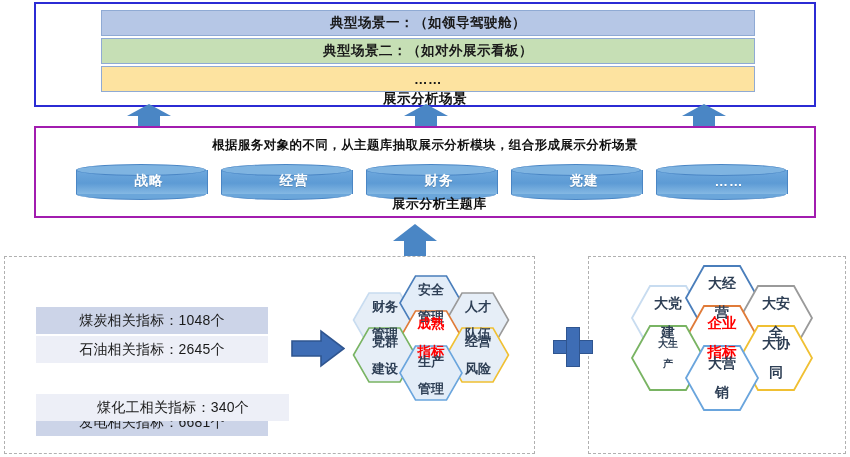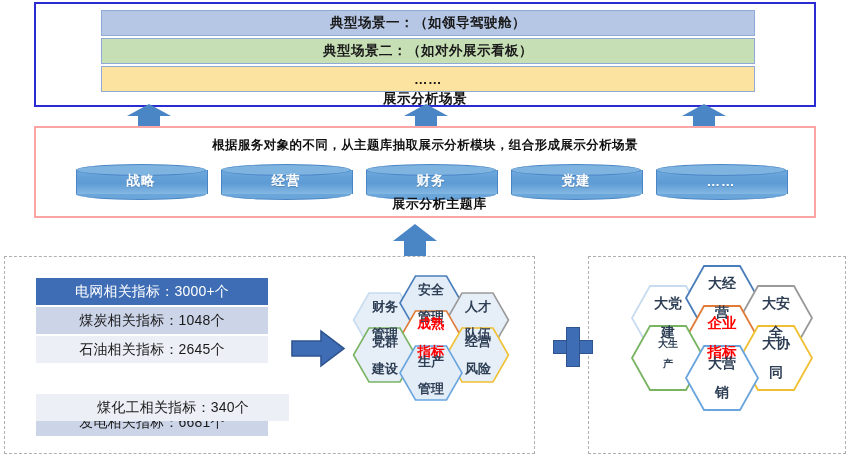--- a/index.html
+++ b/index.html
@@ -43,21 +43,21 @@
     border-right:var(--hw) solid transparent;
     border-bottom:var(--hh) solid #4a86c5;
   }
   .up-arrow .tail{
     position:absolute;background:#4a86c5;
   }
 
   
   #theme-panel{
     left:34px;top:126px;width:782px;height:92px;
-    border:2px solid #fca5a5;background:#fff;
+    border:2px solid #a21caf;background:#fff;
   }
   #theme-desc{
     position:absolute;left:0;right:0;top:9px;text-align:center;
     font-size:12.5px;font-weight:bold;color:#111;letter-spacing:.4px;
   }
   .cyl{
     position:absolute;top:36px;width:130px;height:34px;
   }
   .cyl .body{
     position:absolute;left:0;top:6px;width:130px;height:24px;
@@ -74,20 +74,21 @@
     position:absolute;left:0;top:24px;width:130px;height:12px;
     border-radius:50%;
     background:#6ba6da;
     border:1px solid #4a86c5;box-sizing:border-box;
   }
   .cyl .lbl{
     position:absolute;left:0;top:0;width:130px;height:34px;
     display:flex;align-items:center;justify-content:center;
     color:#fff;font-size:13.5px;font-weight:bold;letter-spacing:1px;
     text-shadow:0 1px 1px rgba(0,0,0,.18);
+    padding-left:8px;
   }
   #theme-panel-title{
     position:absolute;left:0;right:0;bottom:3px;text-align:center;
     font-size:13px;font-weight:bold;color:#111;letter-spacing:.5px;padding-left:29px;
   }
 
   
   .dashed-panel{
     border:1px dashed #b0b0b0;background:#fff;
   }
@@ -195,21 +196,20 @@
   </div>
 
   <div class="up-arrow" style="left:393px;top:224px;width:44px;height:32px;--hw:22px;--hh:17px;">
     <div class="head"></div>
     <div class="tail" style="left:11px;top:17px;width:22px;height:15px;"></div>
   </div>
 
   <div class="abs dashed-panel" id="left-dashed"></div>
   <div class="abs dashed-panel" id="right-dashed"></div>
 
-  <div class="ind-row hi nosel" style="top:278px;">电网相关指标：3000+个</div>
   <div class="ind-row alt nosel" style="top:307px;">煤炭相关指标：1048个</div>
   <div class="ind-row plain nosel" style="top:336px;">石油相关指标：2645个</div>
   <div class="ind-row alt nosel" style="top:365px;margin-top:44px;">发电相关指标：6681个</div>
   <div class="ind-row plain nosel" style="top:394px;padding-left:21px;">煤化工相关指标：340个</div>
 
   <svg id="flow-arrow" viewBox="0 0 54 39">
     <polygon points="1,12 30,12 30,2 53,19.5 30,37 30,27 1,27" fill="#3e6db5" stroke="#2f5590" stroke-width="1.6"></polygon>
   </svg>
 
   <div id="plus-sign">

